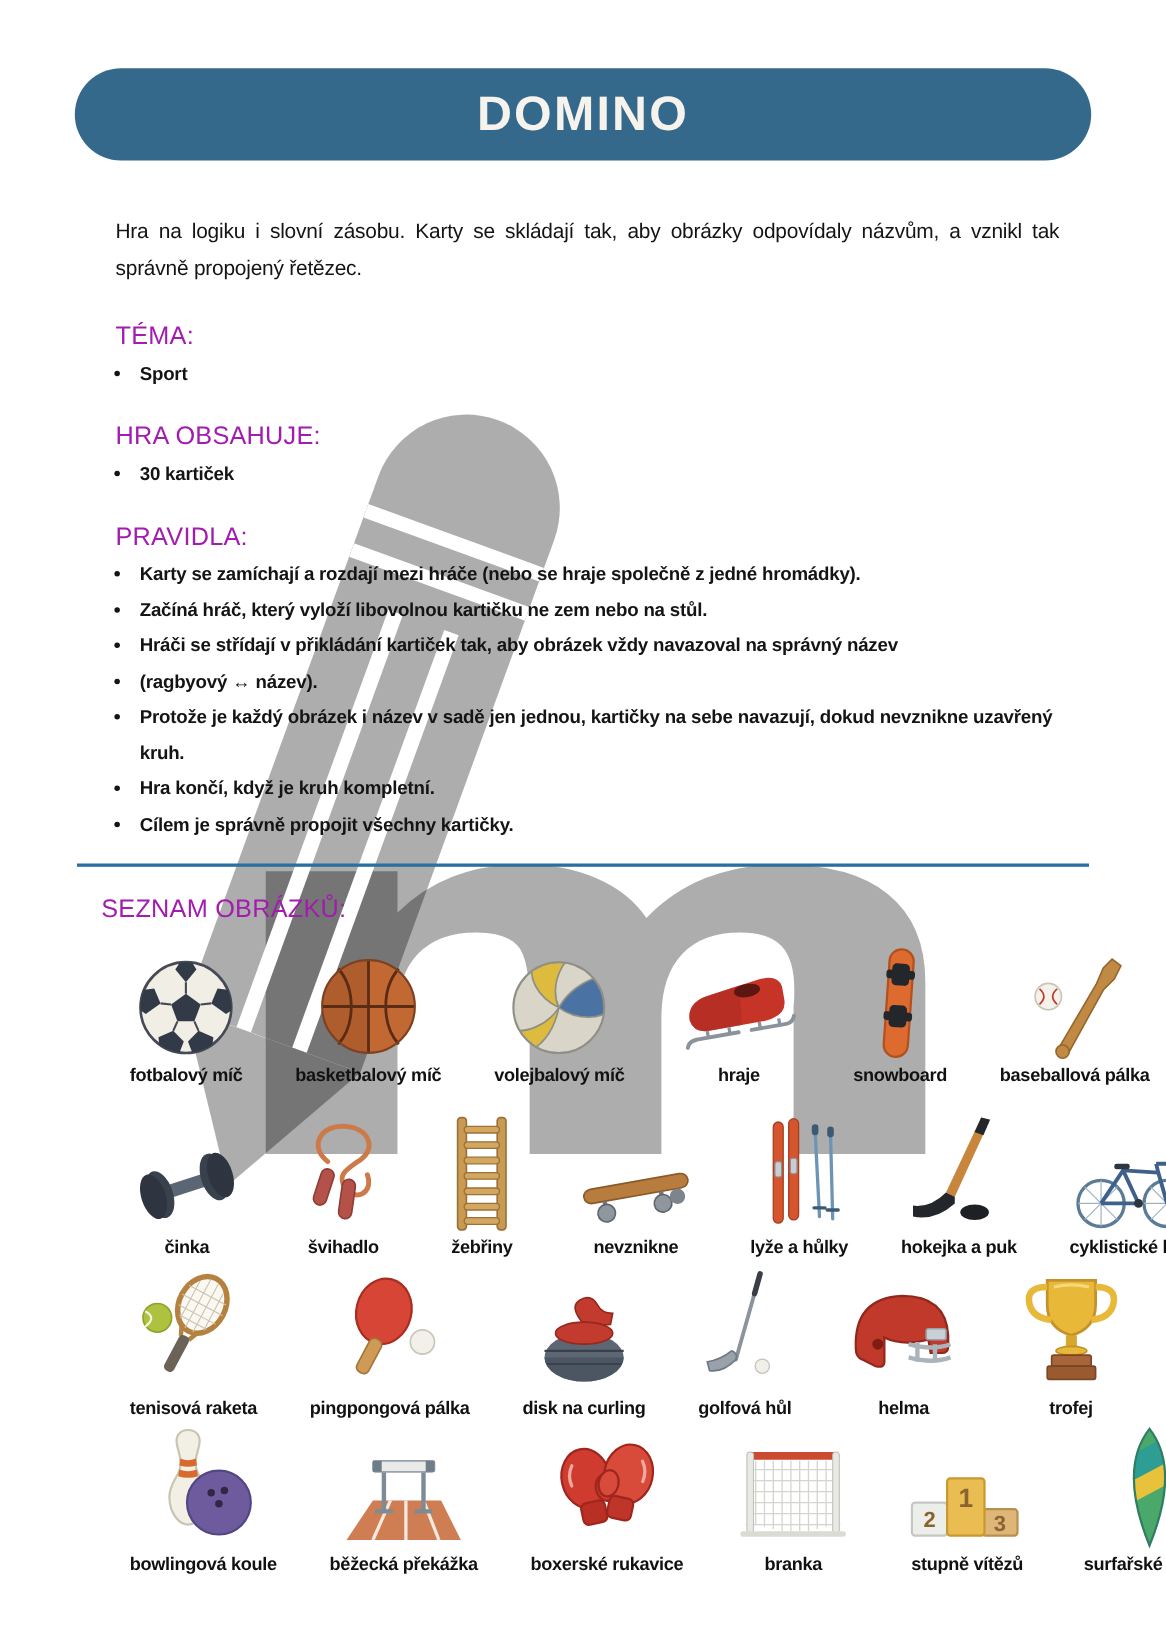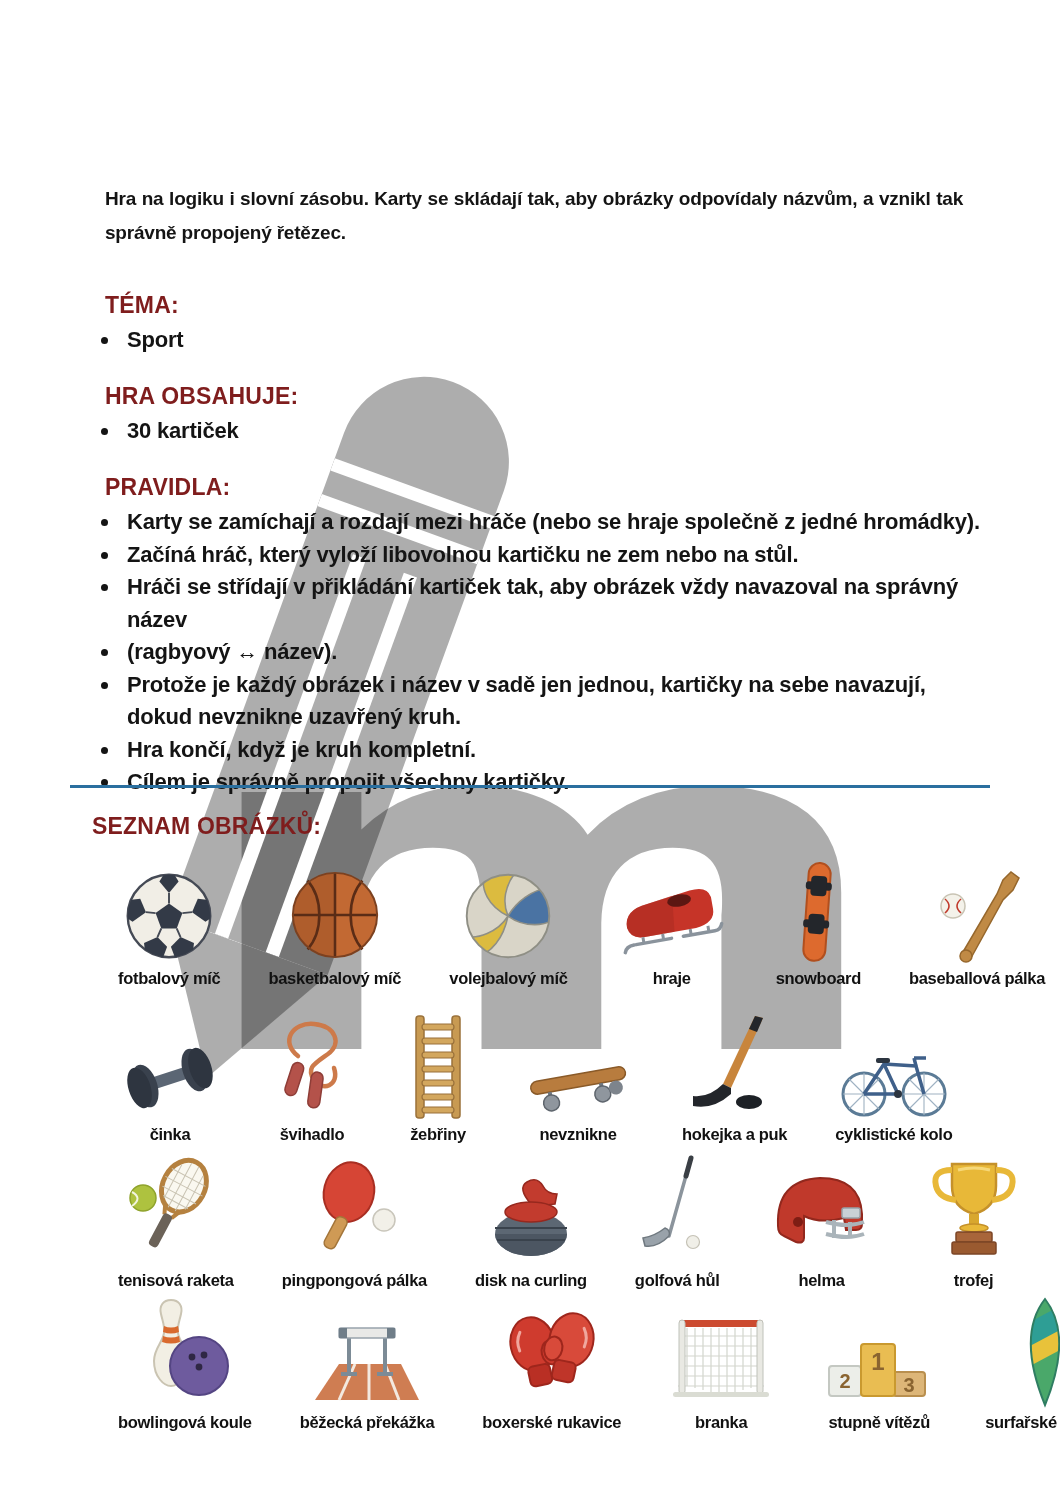--- a/index.html
+++ b/index.html
@@ -27,26 +27,26 @@
   .banner {
     position:absolute; z-index:2; left:68px; top:62px; width:924px; height:84px;
     background:#35698c; border-radius:42px; display:flex; align-items:center; justify-content:center;
   }
   .banner-title {
     color:#f6f3ec; font-size:44px; font-weight:bold; letter-spacing:2px;
     font-stretch:condensed;
   }
   
   .txt { position:absolute; z-index:2; color:#141414; }
-  .intro { left:105px; top:182px; width:858px; font-size:19px; font-weight:700;
+  .intro { left:105px; top:194px; width:858px; font-size:19px; font-weight:400;
     line-height:34px; text-align:justify; letter-spacing:-0.2px; }
-  .sec-head { position:absolute; z-index:2; left:105px; color:#7f1d1d;
-    font-size:23px; font-weight:bold; letter-spacing:0.2px; }
+  .sec-head { position:absolute; z-index:2; left:105px; color:#a21caf;
+    font-size:23px; font-weight:normal; letter-spacing:0.2px; }
   .blist { position:absolute; z-index:2; left:121px; width:860px; list-style:disc; }
-  .blist li { font-size:22px; font-weight:600; line-height:32.5px; color:#141414;
+  .blist li { font-size:17px; font-weight:600; line-height:32.5px; color:#141414;
     padding-left:6px; letter-spacing:-0.2px; }
   .divider { position:absolute; z-index:2; left:70px; top:785px; width:920px; height:2.5px;
     background:#2a6f9f; }
   .seznam-head { left:92px; top:813px; }
   
   .grid-row { position:absolute; z-index:2; left:70px; width:920px;
     display:grid; grid-template-columns:repeat(8,1fr); }
   .cell { display:flex; flex-direction:column; align-items:center; justify-content:flex-end;margin-left:48px; }
   .cell .imgbox { display:flex; align-items:flex-end; justify-content:center; }
   .cell .lbl { margin-top:5px; font-size:16.5px; font-weight:bold; color:#111;
@@ -65,20 +65,23 @@
   <div class="wm wm-pencil">
     <div class="pencil-body">
       <div class="pencil-band" style="top:112px"></div>
       <div class="pencil-band" style="top:150px"></div>
       <div class="pencil-groove" style="left:50px"></div>
       <div class="pencil-groove" style="left:104px"></div>
     </div>
     <div class="pencil-tip"></div>
   </div>
 
+  <div class="banner">
+    <div class="banner-title">DOMINO</div>
+  </div>
 
   <div class="txt intro">Hra na logiku i slovní zásobu. Karty se skládají tak, aby obrázky odpovídaly názvům, a vznikl tak správně propojený řetězec.</div>
 
   <div class="sec-head" style="top:292px">TÉMA:</div>
   <ul class="blist" style="top:324px">
     <li>Sport</li>
   </ul>
 
   <div class="sec-head" style="top:383px">HRA OBSAHUJE:</div>
   <ul class="blist" style="top:415px">
@@ -302,20 +305,38 @@
             <path d="M26 47 v6 M78 47 v6" stroke="#6f7780" stroke-width="4"></path>
             <circle cx="26" cy="58" r="8" fill="#8f969e" stroke="#5e656d" stroke-width="1.5"></circle>
             <circle cx="78" cy="58" r="8" fill="#8f969e" stroke="#5e656d" stroke-width="1.5"></circle>
             <circle cx="92" cy="54" r="7" fill="#7d848c"></circle>
           </g>
         </svg>
       </div>
       <div class="lbl">nevznikne</div>
     </div>
 
+    <div class="cell">
+      <div class="imgbox">
+        <svg width="84" height="106" viewBox="0 0 84 106">
+          <rect x="18" y="6" width="9" height="92" rx="4.5" fill="#d4552e" stroke="#a83e20" stroke-width="1.2"></rect>
+          <rect x="32" y="3" width="9" height="92" rx="4.5" fill="#d4552e" stroke="#a83e20" stroke-width="1.2"></rect>
+          <rect x="19.5" y="42" width="6" height="14" rx="2" fill="#c9cdd2" stroke="#8a9098" stroke-width="1"></rect>
+          <rect x="33.5" y="39" width="6" height="14" rx="2" fill="#c9cdd2" stroke="#8a9098" stroke-width="1"></rect>
+          <g stroke="#6d94b4" stroke-width="3" stroke-linecap="round">
+            <path d="M56 14 L60 92"></path>
+              <path d="M70 16 L72 94"></path>
+          </g>
+          <rect x="53" y="8" width="6" height="10" rx="3" fill="#3c5a74"></rect>
+          <rect x="67" y="10" width="6" height="10" rx="3" fill="#3c5a74"></rect>
+          <path d="M55 84 h10 M67 86 h10" stroke="#3c5a74" stroke-width="3" stroke-linecap="round"></path>
+        </svg>
+      </div>
+      <div class="lbl">lyže a hůlky</div>
+    </div>
 
     <div class="cell">
       <div class="imgbox">
         <svg width="100" height="108" viewBox="0 0 100 108">
           <polygon points="70,4 78,6 46,76 38,72" fill="#c8853c"></polygon>
           <polygon points="70,4 78,6 72,20 64,17" fill="#23262b"></polygon>
           <path d="M38 72 Q24 86 8 84 L8 94 Q28 98 46 82 L46 76 Z" fill="#23262b"></path>
           <ellipse cx="64" cy="90" rx="13" ry="7" fill="#1d2126"></ellipse>
         </svg>
       </div>

